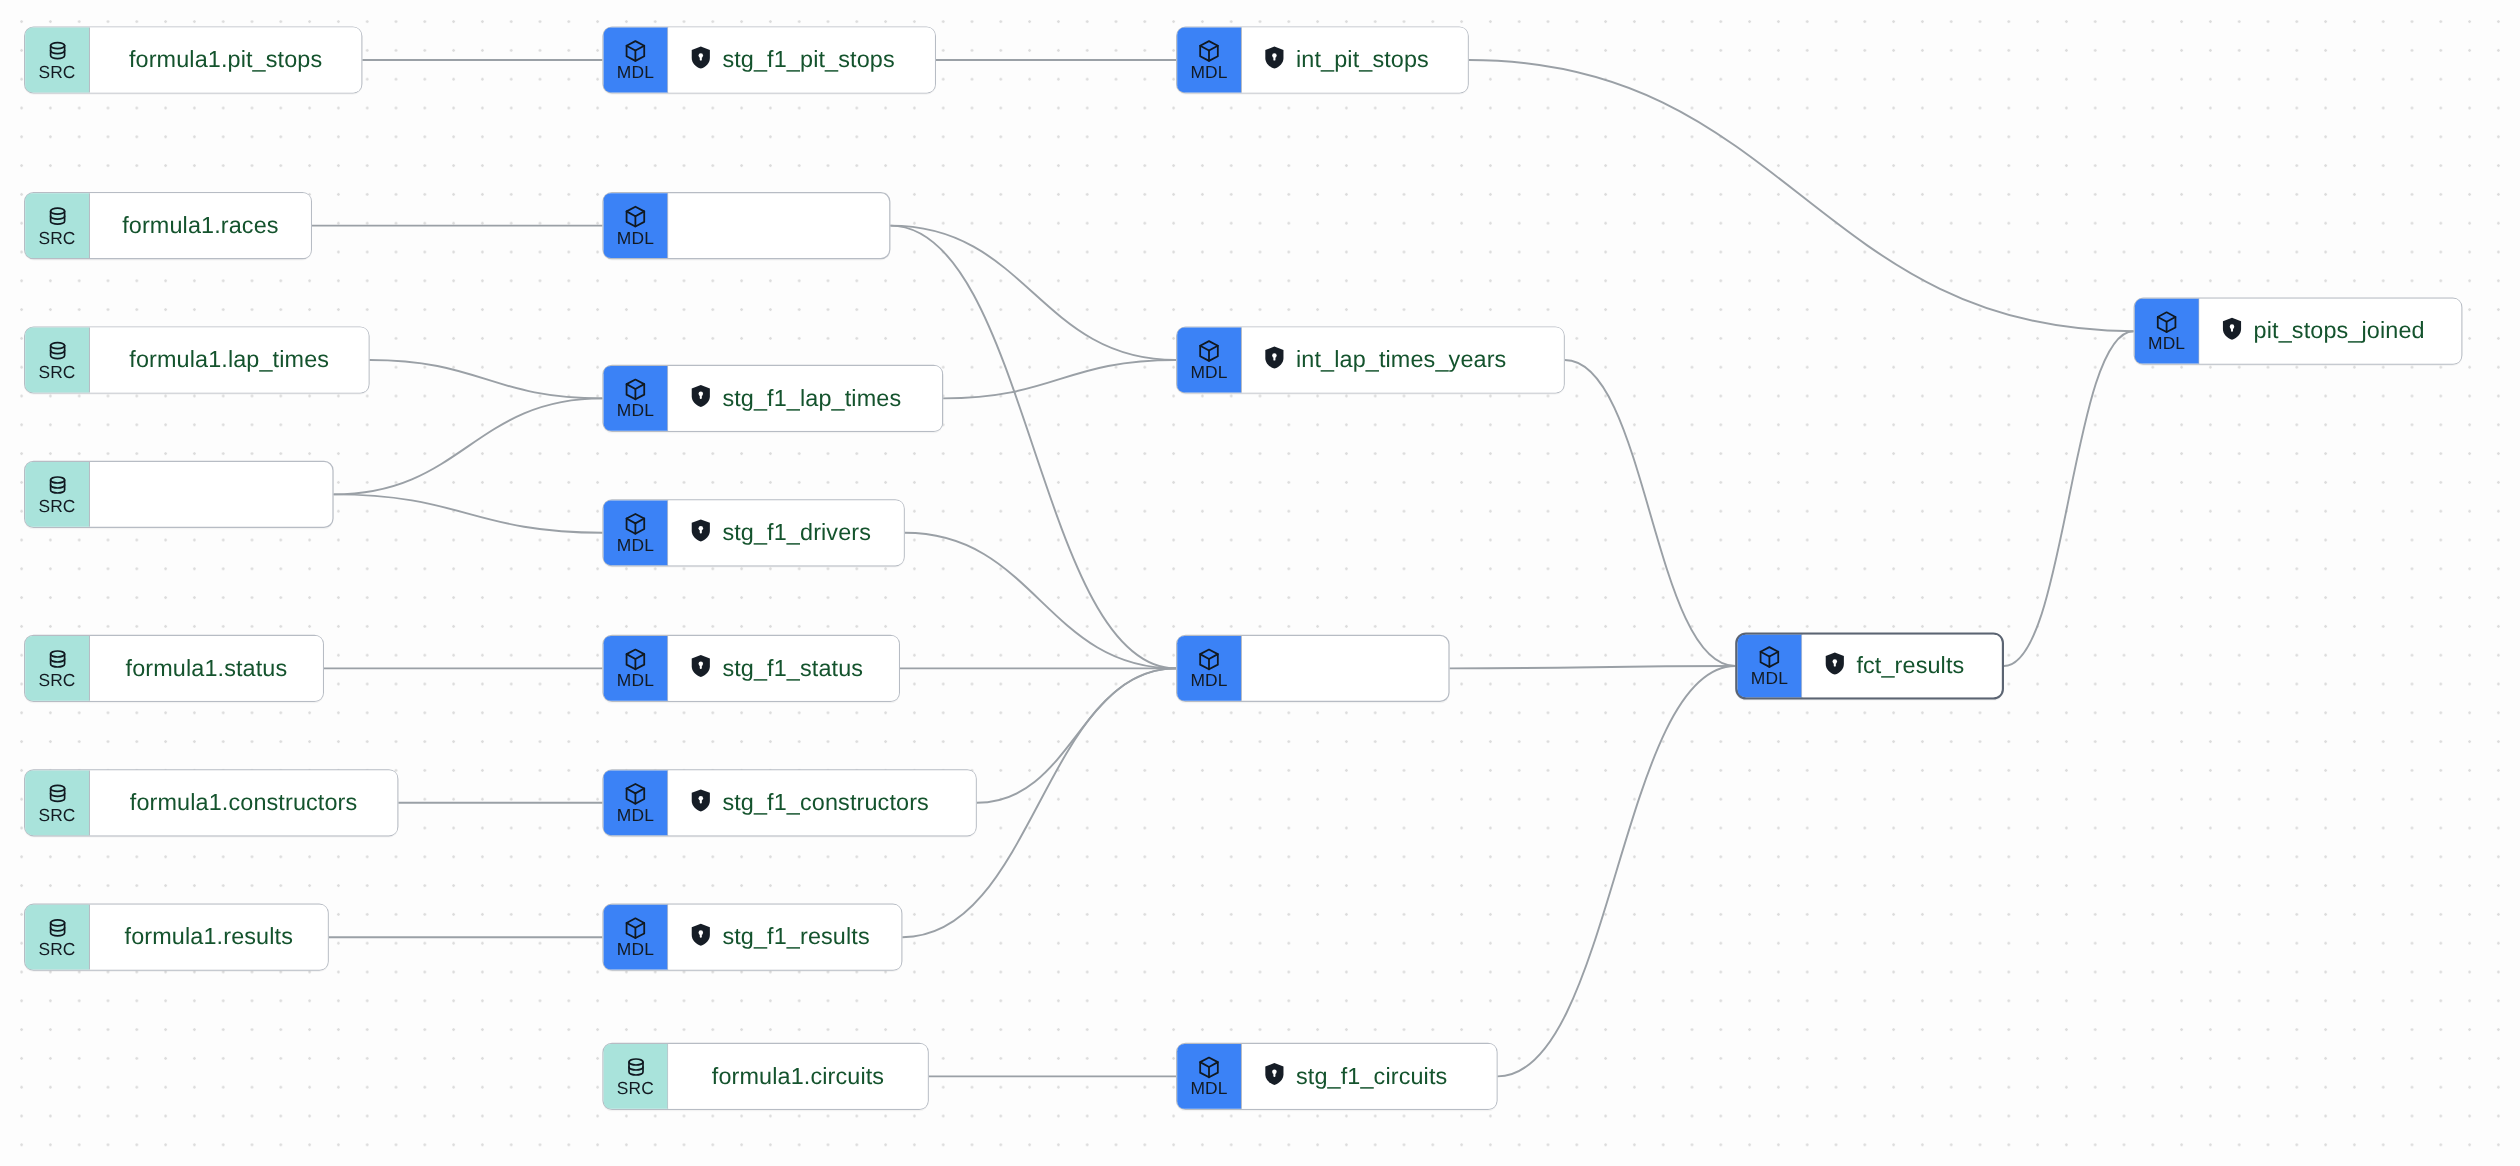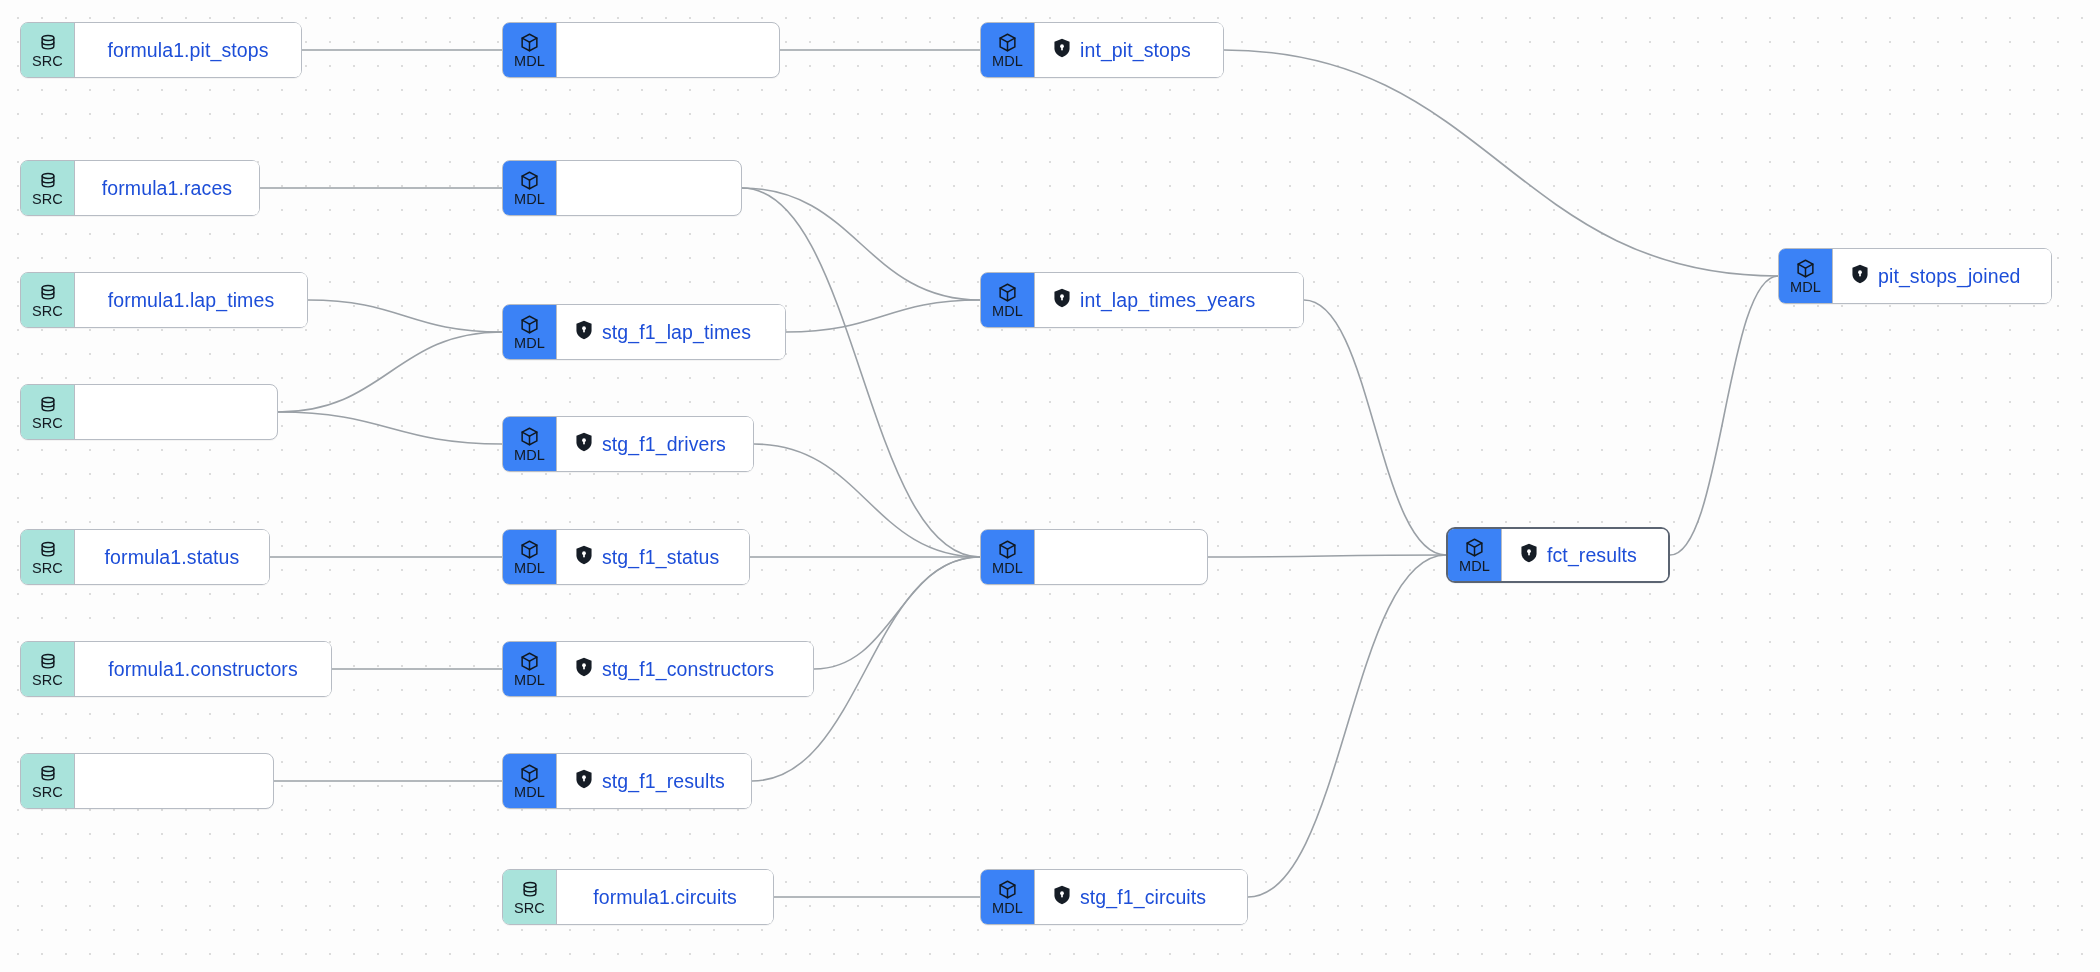--- a/index.html
+++ b/index.html
@@ -66,21 +66,21 @@
     padding:0 18px;
     gap:9px;
     border-radius:0 6px 6px 0;
     background:#ffffff;
     white-space:nowrap;
   }
   .body.center{justify-content:center;}
   .shield{flex:0 0 auto;display:block;}
   .label{
     font-size:19.5px;
-    color:#1d4ed8;
+    color:#14532d;
     font-family:"Liberation Sans", sans-serif;
     letter-spacing:0.1px;
   }
 </style>
 </head>
 <body>
 
 <div id="canvas">
   <svg id="edges">
       <path class="edge" d="M 302 50 C 398 50, 406 50, 502 50"></path>
@@ -198,20 +198,23 @@
         <div class="badge badge-src">
           <span>
             <svg width="20" height="20" viewBox="0 0 24 24" fill="none" stroke="#101820" stroke-width="1.7" stroke-linecap="round" stroke-linejoin="round">
   <ellipse cx="12" cy="6" rx="7" ry="3"></ellipse>
   <path d="M5 6v5c0 1.66 3.13 3 7 3s7-1.34 7-3V6"></path>
   <path d="M5 11v5c0 1.66 3.13 3 7 3s7-1.34 7-3v-5"></path>
 </svg>
           </span>
           <span class="badge-text">SRC</span>
         </div>
+        <div class="body center">
+          <span class="label">formula1.results</span>
+        </div>
       </div>
       <div class="node" style="left: 502px; top: 869px; width: 272px;">
         <div class="badge badge-src">
           <span>
             <svg width="20" height="20" viewBox="0 0 24 24" fill="none" stroke="#101820" stroke-width="1.7" stroke-linecap="round" stroke-linejoin="round">
   <ellipse cx="12" cy="6" rx="7" ry="3"></ellipse>
   <path d="M5 6v5c0 1.66 3.13 3 7 3s7-1.34 7-3V6"></path>
   <path d="M5 11v5c0 1.66 3.13 3 7 3s7-1.34 7-3v-5"></path>
 </svg>
           </span>
@@ -224,20 +227,28 @@
       <div class="node" style="left: 502px; top: 22px; width: 278px;">
         <div class="badge badge-mdl">
           <span>
             <svg width="21" height="21" viewBox="0 0 24 24" fill="none" stroke="#101820" stroke-width="1.7" stroke-linecap="round" stroke-linejoin="round">
   <path d="M12 2.6 20.4 7v10L12 21.4 3.6 17V7z"></path>
   <path d="M3.6 7 12 11.6 20.4 7"></path>
   <path d="M12 11.6v9.8"></path>
 </svg>
           </span>
           <span class="badge-text">MDL</span>
+        </div>
+        <div class="body">
+          <span class="shield"><svg width="18" height="20" viewBox="0 0 20 22" fill="#161d26">
+  <path d="M10 0.8 18.4 4v7.3c0 4.6-3.4 8.2-8.4 9.9C5 19.5 1.6 15.9 1.6 11.3V4z"></path>
+  <circle cx="10" cy="9" r="2.1" fill="#ffffff"></circle>
+  <rect x="9.05" y="9.4" width="1.9" height="4.4" rx="0.9" fill="#ffffff"></rect>
+</svg></span>
+          <span class="label">stg_f1_pit_stops</span>
         </div>
       </div>
       <div class="node" style="left: 502px; top: 160px; width: 240px;">
         <div class="badge badge-mdl">
           <span>
             <svg width="21" height="21" viewBox="0 0 24 24" fill="none" stroke="#101820" stroke-width="1.7" stroke-linecap="round" stroke-linejoin="round">
   <path d="M12 2.6 20.4 7v10L12 21.4 3.6 17V7z"></path>
   <path d="M3.6 7 12 11.6 20.4 7"></path>
   <path d="M12 11.6v9.8"></path>
 </svg>

